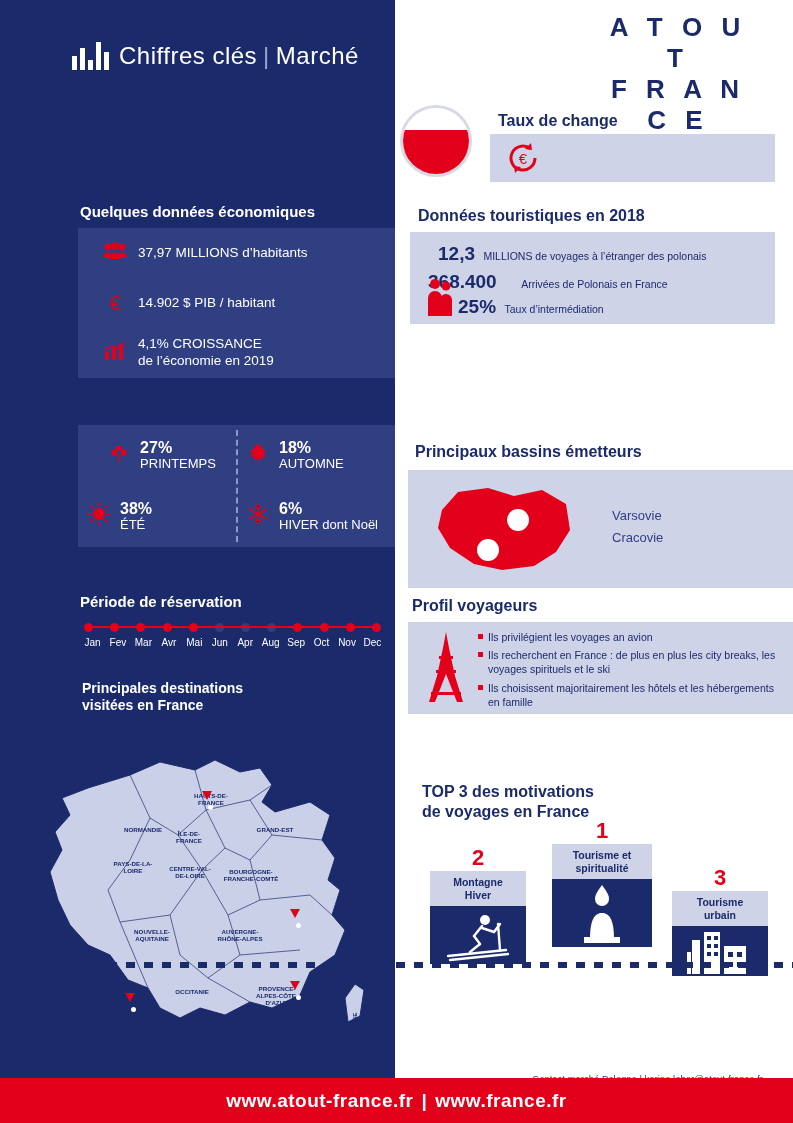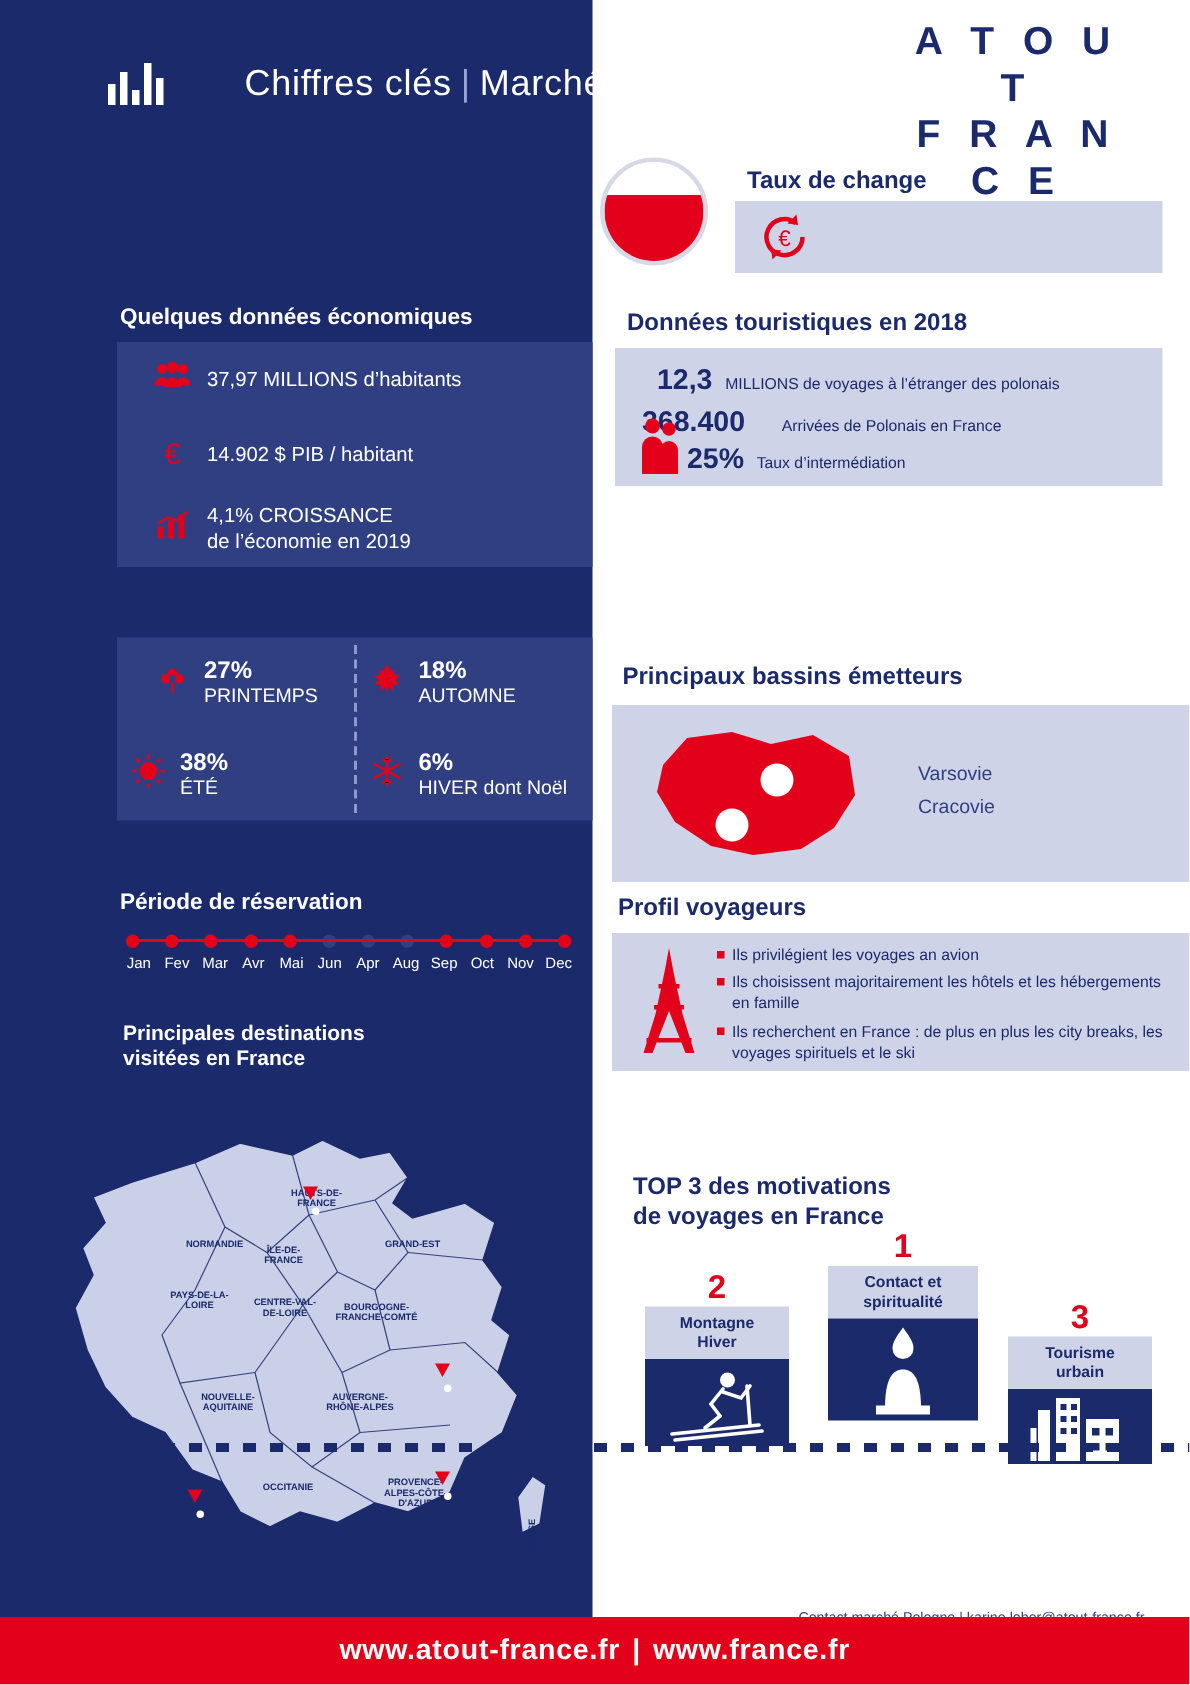--- a/index.html
+++ b/index.html
@@ -9,21 +9,21 @@
     background: #ffffff;
     overflow: hidden;
   }
   .page { position: relative; width: 793px; height: 1123px; background:#fff; }
 
   
   .left-panel {
     position:absolute; left:0; top:0; width:395px; height:1078px;
     background:#1b2a6b;
   }
-  .header-row { position:absolute; left:72px; top:40px; display:flex; align-items:flex-end;gap:44px; }
+  .header-row { position:absolute; left:72px; top:40px; display:flex; align-items:flex-end; }
   .bars { display:flex; align-items:flex-end; height:30px; gap:3px; margin-right:10px; }
   .bars i { display:block; width:5px; background:#ffffff; }
   .bars i:nth-child(1){height:14px;}
   .bars i:nth-child(2){height:22px;}
   .bars i:nth-child(3){height:10px;}
   .bars i:nth-child(4){height:28px;}
   .bars i:nth-child(5){height:18px;}
   .title-main { color:#fff; font-size:24px; letter-spacing:.5px; }
   .title-main .sep { color:#9aa5cf; margin:0 6px; }
 
@@ -47,21 +47,21 @@
   .eco-row { display:flex; align-items:center; height:50px; padding-left:14px; }
   .eco-icon { width:46px; text-align:center; color:#e2001a; font-size:20px; }
   .eco-text { color:#ffffff; font-size:13.5px; line-height:1.25; }
 
   
   .season-box {
     position:absolute; left:78px; top:425px; width:317px; height:122px;
     background:#2f3f82;
   }
   .season-cell { position:absolute; width:158px; height:61px; display:flex; align-items:center; }
-  .s1 { left:16px;   top:0; }
+  .s1 { left:0;   top:0;justify-content:center; }
   .s2 { left:159px; top:0; }
   .s3 { left:0;   top:61px; }
   .s4 { left:159px; top:61px; }
   .season-ic { width:42px; text-align:center; color:#e2001a; font-size:21px; }
   .season-tx { color:#ffffff; font-size:13px; line-height:1.15; }
   .season-tx .pct { font-size:16px; font-weight:bold; display:block; }
   .v-dash {
     position:absolute; left:236px; top:430px; width:0; height:112px;
     border-left:2px dashed #8e99c9;
   }
@@ -402,22 +402,22 @@
   <div style="position:absolute; left:425px; top:630px;">
     <svg width="42" height="76" viewBox="0 0 42 76">
       <path d="M21 2 L24 18 L30 46 L38 72 L32 72 L21 44 L10 72 L4 72 L12 46 L18 18 Z" fill="#e2001a"></path>
       <rect x="11" y="40" width="20" height="3" fill="#e2001a"></rect>
       <rect x="14" y="26" width="14" height="3" fill="#e2001a"></rect>
       <rect x="6" y="62" width="30" height="3" fill="#e2001a"></rect>
     </svg>
   </div>
   <ul class="prof-list">
     <li>Ils privilégient les voyages an avion</li>
+    <li>Ils recherchent en France : de plus en plus les city breaks, les voyages spirituels et le ski</li>
     <li>Ils choisissent majoritairement les hôtels et les hébergements en famille</li>
-    <li>Ils recherchent en France : de plus en plus les city breaks, les voyages spirituels et le ski</li>
   </ul>
 
   <div class="top3-title" style="position:absolute;">
     <div>TOP 3 des motivations</div>
     <div>de voyages en France</div>
   </div>
 
   <div class="motiv" style="left:430px; top:845px; width:96px;">
     <div class="rank">2</div>
     <div class="cap">
@@ -435,21 +435,21 @@
           <path d="M20 54 L78 48"></path>
           <path d="M68 18 L70 44"></path>
         </g>
       </svg>
     </div>
   </div>
 
   <div class="motiv" style="left:552px; top:818px; width:100px;">
     <div class="rank">1</div>
     <div class="cap">
-      <div>Contact et</div>
+      <div>Tourisme et</div>
       <div>spiritualité</div>
     </div>
     <div class="art" style="height:68px;">
       <svg width="100" height="68" viewBox="0 0 100 68">
         <path d="M50 6 c-5 7 -7 10 -7 14 a7 7 0 0 0 14 0 c0-4 -2-7 -7-14z" fill="#ffffff"></path>
         <path d="M38 60 c0-20 5-26 12-26 s12 6 12 26 z" fill="#ffffff"></path>
         <rect x="32" y="58" width="36" height="6" fill="#ffffff"></rect>
       </svg>
     </div>
   </div>

